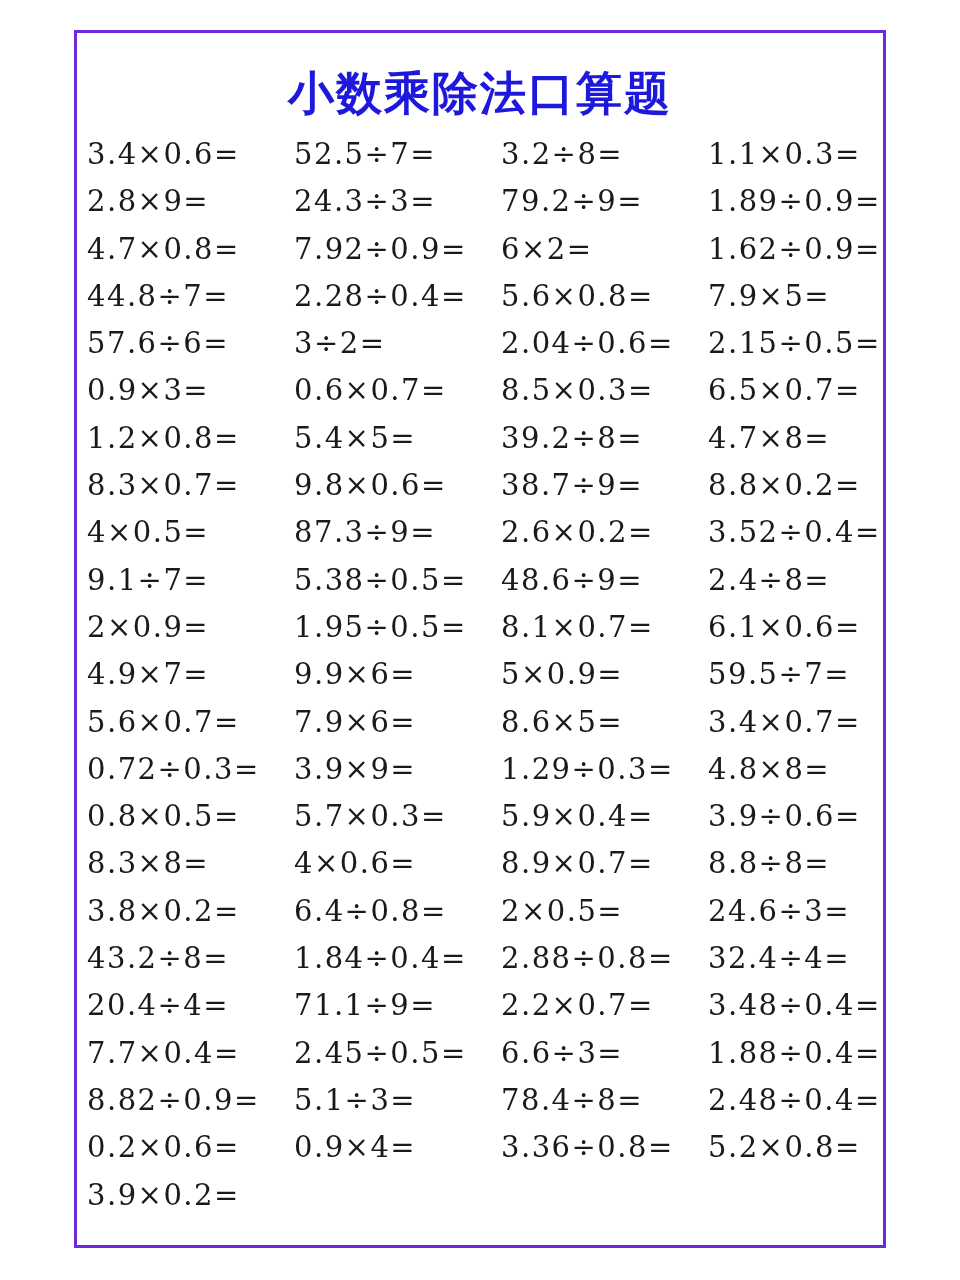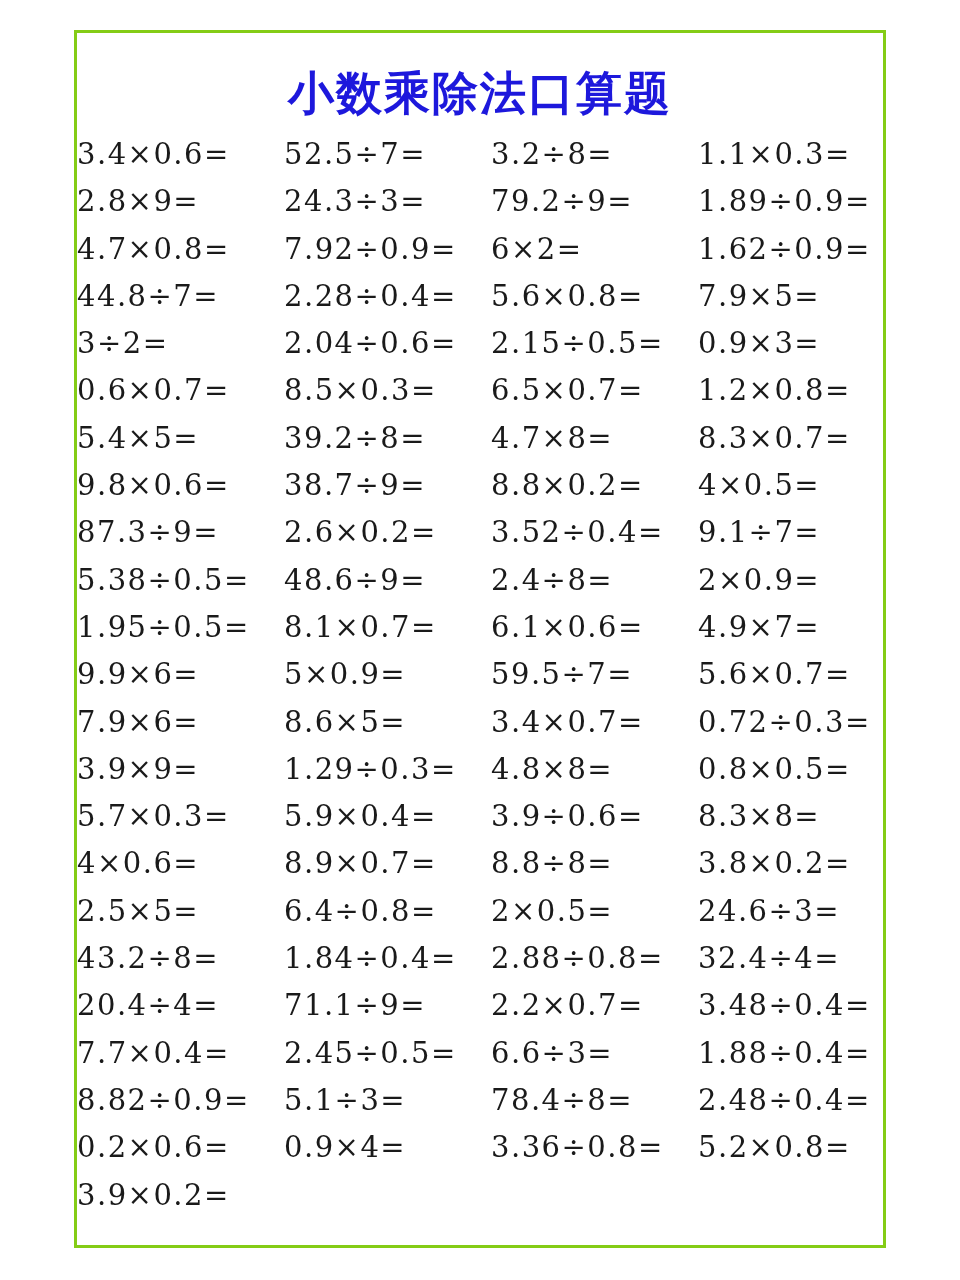--- a/index.html
+++ b/index.html
@@ -9,36 +9,37 @@
     height: 1280px;
     background: #ffffff;
     font-family: "DejaVu Serif", "Liberation Serif", serif;
   }
   .sheet {
     position: absolute;
     left: 74px;
     top: 30px;
     width: 806px;
     height: 1212px;
-    border: 3px solid #84cc16;
+    border: 3px solid #6d28d9;
     background: #ffffff;
     box-sizing: content-box;
   }
   .sheet-title {
     margin: 30px 0 4px 0;
     text-align: center;
     font-size: 46px;
     font-weight: bold;
     color: #1d18dc;
     letter-spacing: 2px;
     font-family: "DejaVu Sans", "Liberation Sans", sans-serif;
   }
   .problems-grid {
     display: grid;
     grid-template-columns: 207px 207px 207px 185px;
+    padding-left: 10px;
     padding-top: 2px;
   }
   .problem-cell {
     height: 47.3px;
     line-height: 47.3px;
     font-size: 29px;
     color: #1a1a1a;
     letter-spacing: 1.5px;
     white-space: nowrap;
     overflow: visible;
@@ -59,20 +60,21 @@
       <div class="problem-cell">79.2÷9=</div>
       <div class="problem-cell">1.89÷0.9=</div>
       <div class="problem-cell">4.7×0.8=</div>
       <div class="problem-cell">7.92÷0.9=</div>
       <div class="problem-cell">6×2=</div>
       <div class="problem-cell">1.62÷0.9=</div>
       <div class="problem-cell">44.8÷7=</div>
       <div class="problem-cell">2.28÷0.4=</div>
       <div class="problem-cell">5.6×0.8=</div>
       <div class="problem-cell">7.9×5=</div>
+      <div class="problem-cell">57.6÷6=</div>
       <div class="problem-cell">3÷2=</div>
       <div class="problem-cell">2.04÷0.6=</div>
       <div class="problem-cell">2.15÷0.5=</div>
       <div class="problem-cell">0.9×3=</div>
       <div class="problem-cell">0.6×0.7=</div>
       <div class="problem-cell">8.5×0.3=</div>
       <div class="problem-cell">6.5×0.7=</div>
       <div class="problem-cell">1.2×0.8=</div>
       <div class="problem-cell">5.4×5=</div>
       <div class="problem-cell">39.2÷8=</div>
@@ -107,21 +109,20 @@
       <div class="problem-cell">4.8×8=</div>
       <div class="problem-cell">0.8×0.5=</div>
       <div class="problem-cell">5.7×0.3=</div>
       <div class="problem-cell">5.9×0.4=</div>
       <div class="problem-cell">3.9÷0.6=</div>
       <div class="problem-cell">8.3×8=</div>
       <div class="problem-cell">4×0.6=</div>
       <div class="problem-cell">8.9×0.7=</div>
       <div class="problem-cell">8.8÷8=</div>
       <div class="problem-cell">3.8×0.2=</div>
-      <div class="problem-cell">2.5×5=</div>
       <div class="problem-cell">6.4÷0.8=</div>
       <div class="problem-cell">2×0.5=</div>
       <div class="problem-cell">24.6÷3=</div>
       <div class="problem-cell">43.2÷8=</div>
       <div class="problem-cell">1.84÷0.4=</div>
       <div class="problem-cell">2.88÷0.8=</div>
       <div class="problem-cell">32.4÷4=</div>
       <div class="problem-cell">20.4÷4=</div>
       <div class="problem-cell">71.1÷9=</div>
       <div class="problem-cell">2.2×0.7=</div>

